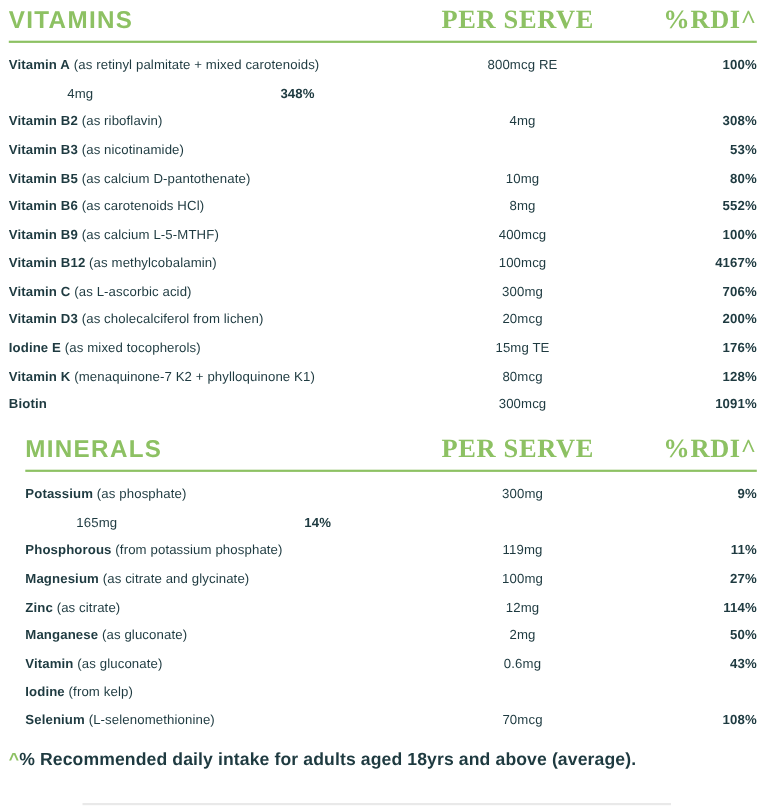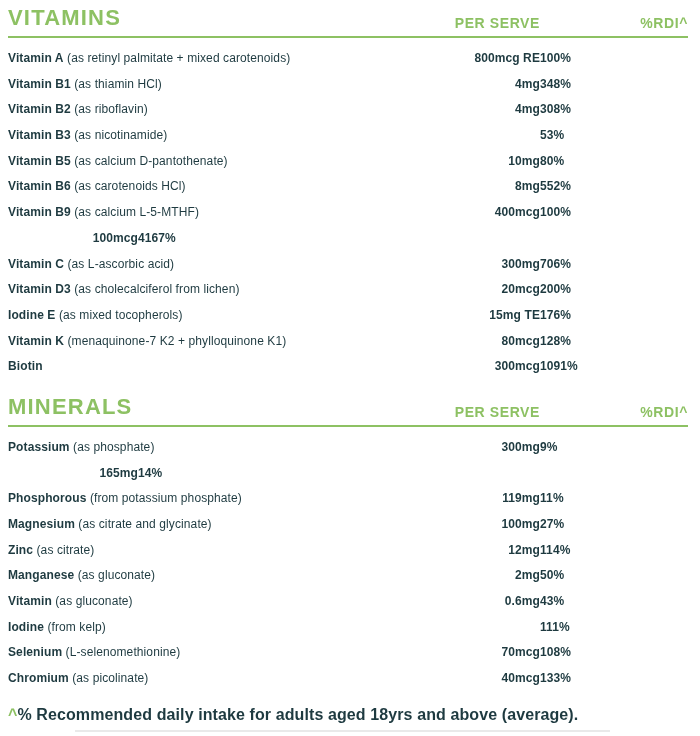--- a/index.html
+++ b/index.html
@@ -11,40 +11,40 @@
   }
   .panel {
     position:relative;
     box-sizing:border-box;
     width:700px; height:736px;
     padding:5px 12px 0 8px;
     background:#ffffff;
     overflow:hidden;
   }
   .sec-head {
-    display:flex; align-items:flex-end;
+    display:flex; align-items:flex-start;
     color:#8dc163; font-weight:700;
   }
   .sec-title { flex:1; font-size:22px; letter-spacing:1.2px; }
-  .sec-col   { font-size:14px; letter-spacing:0.6px; text-align:right; }
+  .sec-col   { font-size:24px; letter-spacing:0.6px; text-align:right;font-family:Liberation Serif, serif; }
   .sec-col.serve { width:150px; }
   .sec-col.rdi   { width:148px; }
   .divider { height:2px; background:#8dc163; margin-top:5px; }
   .rows { padding-top:8px; }
   .row {
     display:flex; align-items:baseline;
     height:25.7px; line-height:25.7px;
     font-size:12px; letter-spacing:0.1px;
   }
   .cell.name { flex:1; white-space:nowrap; overflow:hidden; }
   .cell.name .nm { font-weight:700; }
   .cell.name .desc { font-weight:400; }
-  .cell.serve { width:130px; text-align:right; font-weight:700; white-space:nowrap; }
-  .cell.rdi   { width:148px; text-align:left; font-weight:700; white-space:nowrap; }
-  section.minerals { margin-top:14px; }
+  .cell.serve { width:130px; text-align:center; font-weight:400; white-space:nowrap; }
+  .cell.rdi   { width:148px; text-align:right; font-weight:700; white-space:nowrap; }
+  section.minerals { margin-top:14px;margin-left:15px; }
   .footnote {
     margin:14px 0 0 0;
     font-size:16px; font-weight:700; letter-spacing:0.1px;
   }
   .footnote .caret { color:#8dc163; font-weight:700; }
   .bottom-line {
     position:absolute; left:75px; bottom:4px;
     width:535px; height:2px; background:#e9e9e9;
   }
 </style>
@@ -60,21 +60,20 @@
       <span class="sec-col rdi">%RDI^</span>
     </div>
     <div class="divider"></div>
     <div class="rows">
         <div class="row">
           <span class="cell name"><span class="nm">Vitamin A</span> <span class="desc">(as retinyl palmitate + mixed carotenoids)</span></span>
           <span class="cell serve">800mcg RE</span>
           <span class="cell rdi">100%</span>
         </div>
         <div class="row">
-          <span class="cell name"><span class="nm">Vitamin B1</span> <span class="desc">(as thiamin HCl)</span></span>
           <span class="cell serve">4mg</span>
           <span class="cell rdi">348%</span>
         </div>
         <div class="row">
           <span class="cell name"><span class="nm">Vitamin B2</span> <span class="desc">(as riboflavin)</span></span>
           <span class="cell serve">4mg</span>
           <span class="cell rdi">308%</span>
         </div>
         <div class="row">
           <span class="cell name"><span class="nm">Vitamin B3</span> <span class="desc">(as nicotinamide)</span></span>
@@ -89,20 +88,21 @@
           <span class="cell name"><span class="nm">Vitamin B6</span> <span class="desc">(as carotenoids HCl)</span></span>
           <span class="cell serve">8mg</span>
           <span class="cell rdi">552%</span>
         </div>
         <div class="row">
           <span class="cell name"><span class="nm">Vitamin B9</span> <span class="desc">(as calcium L-5-MTHF)</span></span>
           <span class="cell serve">400mcg</span>
           <span class="cell rdi">100%</span>
         </div>
         <div class="row">
+          <span class="cell name"><span class="nm">Vitamin B12</span> <span class="desc">(as methylcobalamin)</span></span>
           <span class="cell serve">100mcg</span>
           <span class="cell rdi">4167%</span>
         </div>
         <div class="row">
           <span class="cell name"><span class="nm">Vitamin C</span> <span class="desc">(as L-ascorbic acid)</span></span>
           <span class="cell serve">300mg</span>
           <span class="cell rdi">706%</span>
         </div>
         <div class="row">
           <span class="cell name"><span class="nm">Vitamin D3</span> <span class="desc">(as cholecalciferol from lichen)</span></span>
@@ -164,31 +164,25 @@
           <span class="cell serve">2mg</span>
           <span class="cell rdi">50%</span>
         </div>
         <div class="row">
           <span class="cell name"><span class="nm">Vitamin</span> <span class="desc">(as gluconate)</span></span>
           <span class="cell serve">0.6mg</span>
           <span class="cell rdi">43%</span>
         </div>
         <div class="row">
           <span class="cell name"><span class="nm">Iodine</span> <span class="desc">(from kelp)</span></span>
-          <span class="cell rdi">111%</span>
         </div>
         <div class="row">
           <span class="cell name"><span class="nm">Selenium</span> <span class="desc">(L-selenomethionine)</span></span>
           <span class="cell serve">70mcg</span>
           <span class="cell rdi">108%</span>
-        </div>
-        <div class="row">
-          <span class="cell name"><span class="nm">Chromium</span> <span class="desc">(as picolinate)</span></span>
-          <span class="cell serve">40mcg</span>
-          <span class="cell rdi">133%</span>
         </div>
       </div>
   </section>
 
   <p class="footnote"><span class="caret">^</span><span>% Recommended daily intake for adults aged 18yrs and above (average).</span></p>
 
   <div class="bottom-line"></div>
 </div>
 
 </body></html>

